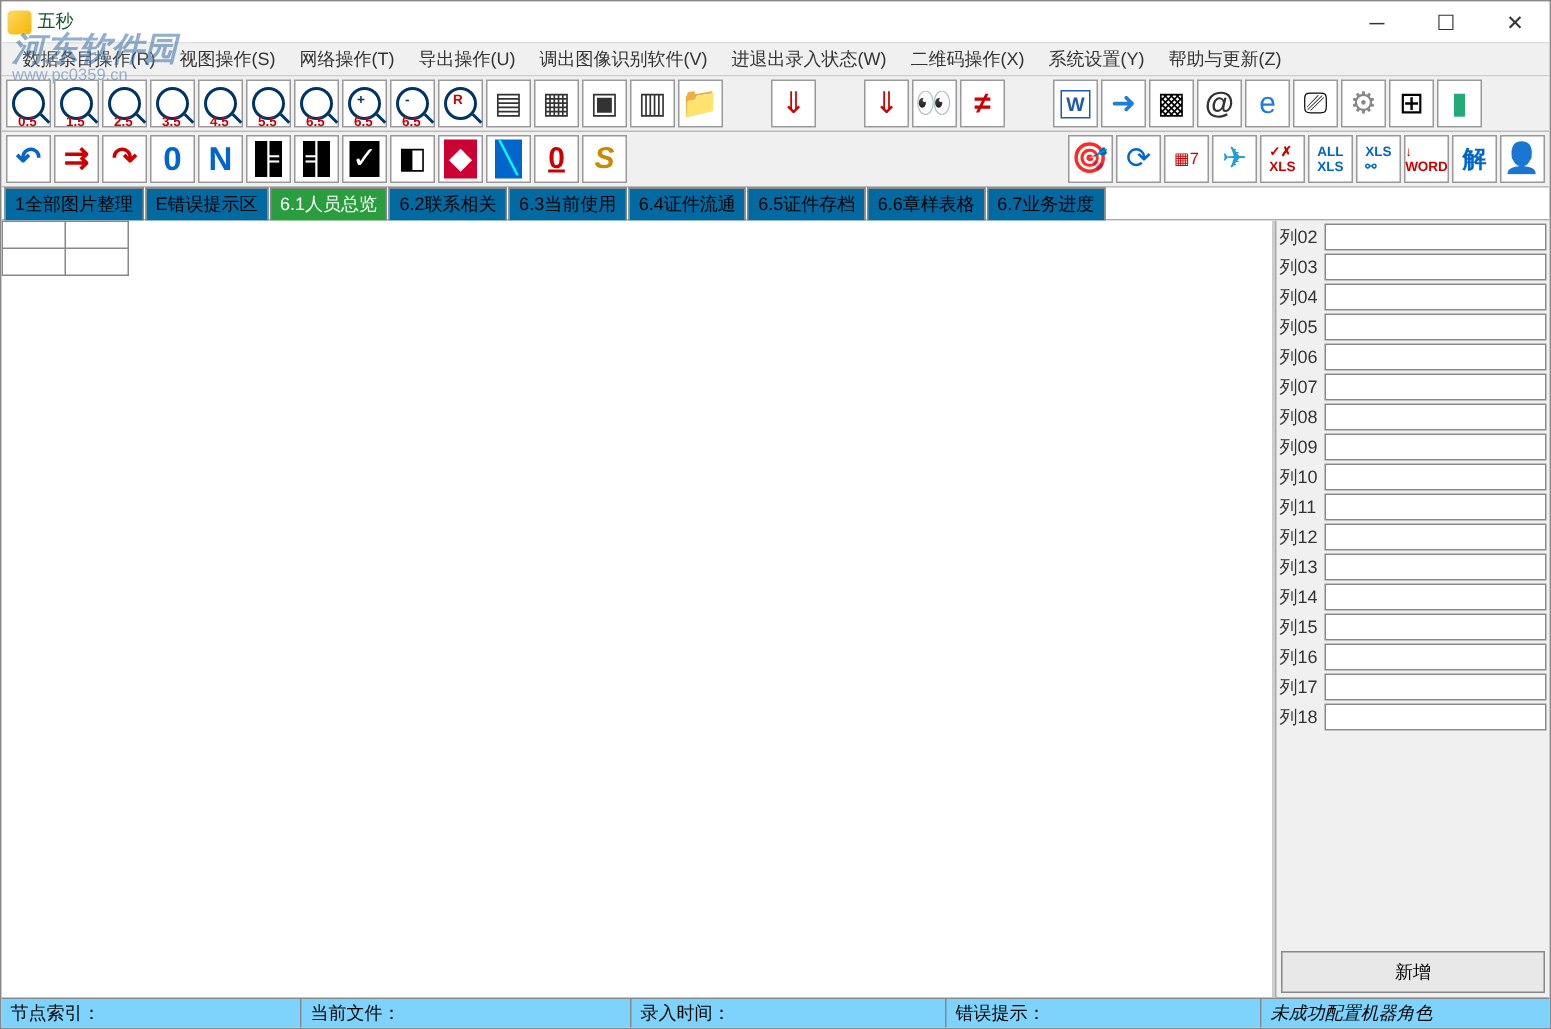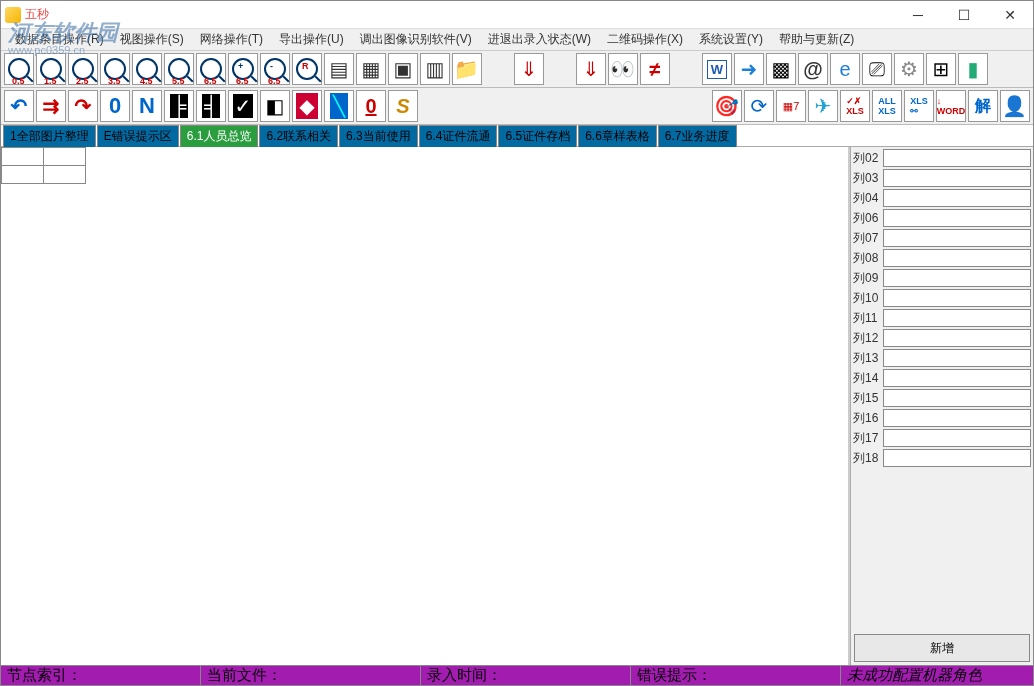--- a/index.html
+++ b/index.html
@@ -1,19 +1,19 @@
 <!DOCTYPE html>
 <html><head>
 <meta charset="utf-8">
 <style>
 * { margin: 0; padding: 0; box-sizing: border-box; font-family: "Microsoft YaHei", SimSun, sans-serif; }
 body { width: 1034px; height: 686px; background: #fff; overflow: hidden; display: flex; flex-direction: column; border: 1px solid #888; }
 .titlebar { height: 28px; background: #fff; display: flex; align-items: center; padding: 0 4px; border-bottom: 1px solid #ddd; position: relative; }
 .titlebar .ticon { width: 16px; height: 16px; margin-right: 4px; background: linear-gradient(135deg,#ffd966,#f4b400); border-radius: 3px; }
-.titlebar .title { font-size: 12px; color: #ef4444; }
+.titlebar .title { font-size: 12px; color: #14532d; }
 .titlebar .winbtns { position: absolute; right: 0; top: 0; display: flex; }
 .winbtn { width: 46px; height: 28px; display: flex; align-items: center; justify-content: center; font-size: 14px; color: #333; }
 .watermark { position: absolute; top: 18px; left: 8px; font-size: 22px; font-style: italic; font-weight: bold; color: #3a6ea5; opacity: .55; pointer-events: none; z-index: 10; text-shadow: 0 0 2px #fff; }
 .watermark .sub { font-size: 11px; display: block; margin-top: -4px; color: #3a6ea5; opacity: .9; font-style: normal; font-weight: normal; }
 .menubar { height: 22px; display: flex; align-items: center; padding: 0 6px; font-size: 12px; color: #333; background: #f0f0f0; border-bottom: 1px solid #ccc; }
 .menuitem { padding: 2px 8px; white-space: nowrap; }
 .toolbar { display: flex; align-items: center; padding: 1px 2px; background: #f0f0f0; border-bottom: 1px solid #bbb; min-height: 36px; flex-wrap: nowrap; }
 .tbtn { width: 30px; height: 32px; border: 1px solid #999; background: #fff; margin: 1px; display: flex; align-items: center; justify-content: center; font-size: 13px; position: relative; }
 .tgap { width: 30px; }
 .mag { width: 22px; height: 22px; border: 2px solid #036; border-radius: 50%; position: relative; }
@@ -28,21 +28,21 @@
 .content { flex: 1; display: flex; overflow: hidden; }
 .grid-area { flex: 1; background: #fff; border-right: 2px solid #ccc; position: relative; }
 .grid-table { border-collapse: collapse; margin: 0; }
 .grid-table td { border: 1px solid #888; width: 42px; height: 18px; font-size: 11px; }
 .right-panel { width: 183px; background: #f0f0f0; display: flex; flex-direction: column; border-left: 1px solid #aaa; }
 .fields { flex: 1; overflow-y: auto; padding: 2px; }
 .field-row { display: flex; align-items: center; margin-bottom: 2px; font-size: 12px; }
 .field-label { width: 36px; color: #333; }
 .field-input { flex: 1; height: 18px; border: 1px solid #888; background: #fff; font-size: 11px; padding: 0 2px; }
 .add-btn { height: 28px; margin: 3px; border: 1px solid #888; background: #e8e8e8; font-size: 12px; }
-.statusbar { height: 20px; display: flex; font-size: 15px; border-top: 1px solid #888; background: #a21caf; }
+.statusbar { height: 20px; display: flex; font-size: 12px; border-top: 1px solid #888; background: #7dd3fc; }
 .status-cell { border-right: 1px solid #888; padding: 2px 6px; display: flex; align-items: center; }
 .status-cell:last-child { border-right: none; font-style: italic; }
 </style>
 </head>
 <body>
 
 <div class="titlebar">
   <div class="ticon"></div>
   <span class="title">五秒</span>
   <div class="winbtns">
@@ -288,20 +288,24 @@
         </div>
         <div class="field-row">
           <div class="field-label">列03</div>
           <input class="field-input" style="">
         </div>
         <div class="field-row">
           <div class="field-label">列04</div>
           <input class="field-input" style="">
         </div>
         <div class="field-row">
+          <div class="field-label">列05</div>
+          <input class="field-input" style="">
+        </div>
+        <div class="field-row">
           <div class="field-label">列06</div>
           <input class="field-input" style="">
         </div>
         <div class="field-row">
           <div class="field-label">列07</div>
           <input class="field-input" style="">
         </div>
         <div class="field-row">
           <div class="field-label">列08</div>
           <input class="field-input" style="">

